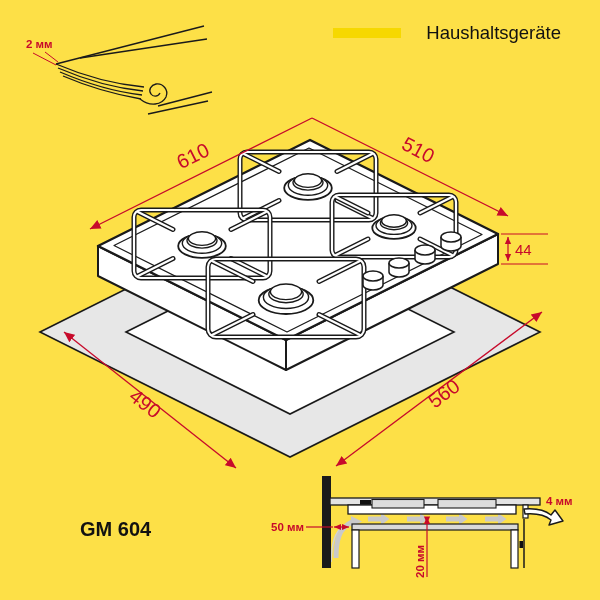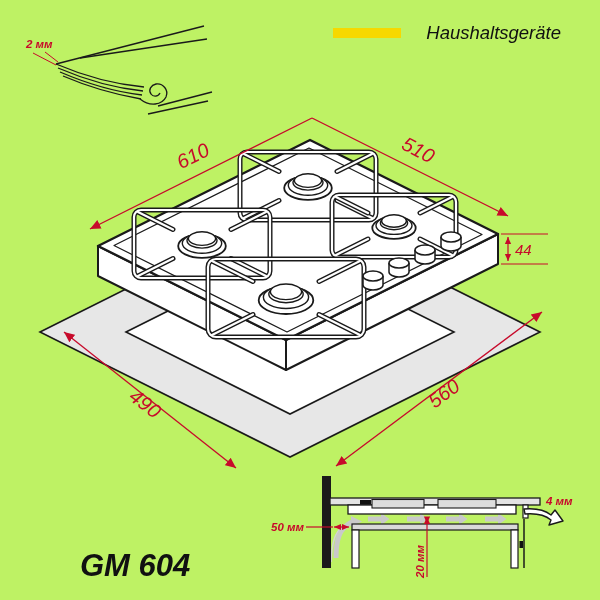--- a/index.html
+++ b/index.html
@@ -1,30 +1,30 @@
 <!DOCTYPE html>
 <html><head>
 <meta charset="utf-8">
 <style>
   html,body{margin:0;padding:0;background:#ffffff;}
-  .stage{position:relative;width:600px;height:600px;background:#bef264;overflow:hidden;
-         font-family:"Liberation Sans", sans-serif;font-style:italic;}
+  .stage{position:relative;width:600px;height:600px;background:#fde047;overflow:hidden;
+         font-family:"Liberation Sans", sans-serif;}
   svg{position:absolute;left:0;top:0;}
   .dimtext{font-family:"Liberation Sans",sans-serif;fill:#c70a2b;}
   .dim-big{font-size:20px;}
   .dim-mid{font-size:15px;}
   .dim-small{font-size:11.5px;font-weight:bold;}
   .logo{position:absolute;left:333px;top:22px;width:242px;}
   .logo-word{font-size:53px;font-weight:800;letter-spacing:0px;color:#232323;line-height:1.05;
              font-family:"Liberation Sans",sans-serif;white-space:nowrap;}
   .logo-dot{color:#e52320;}
   .logo-row2{display:flex;align-items:center;justify-content:space-between;margin-top:0;width:228px;}
   .logo-bar{width:68px;height:10px;background:#f6d800;}
   .logo-tagline{font-size:18.5px;color:#111;font-family:"Liberation Sans",sans-serif;}
-  .model-name{position:absolute;left:80px;top:548px;font-size:31px;font-weight:bold;color:#111;
+  .model-name{position:absolute;left:80px;top:518px;font-size:20px;font-weight:bold;color:#111;
               font-family:"Liberation Sans",sans-serif;}
 </style>
 </head>
 <body>
 
 <div class="stage">
 
 <svg width="600" height="600" viewBox="0 0 600 600">
   <defs>
     <marker id="ar" viewBox="0 0 10 10" refX="9" refY="5" markerWidth="9" markerHeight="9" orient="auto-start-reverse">

